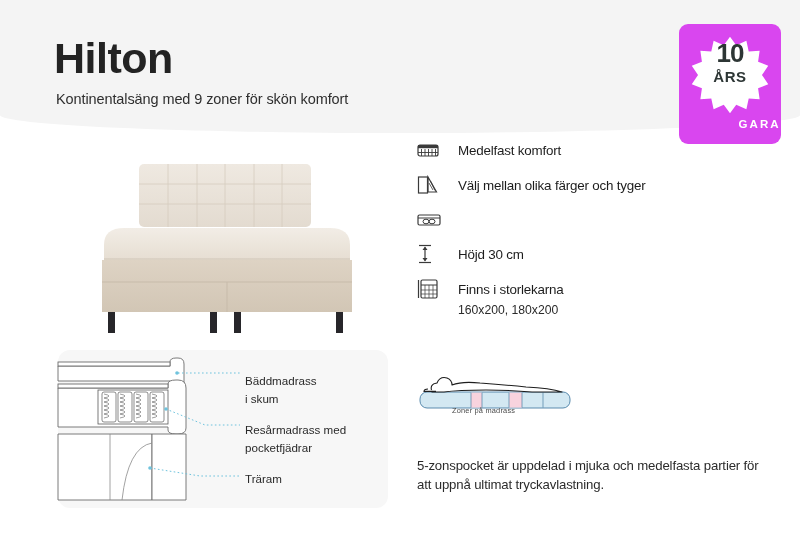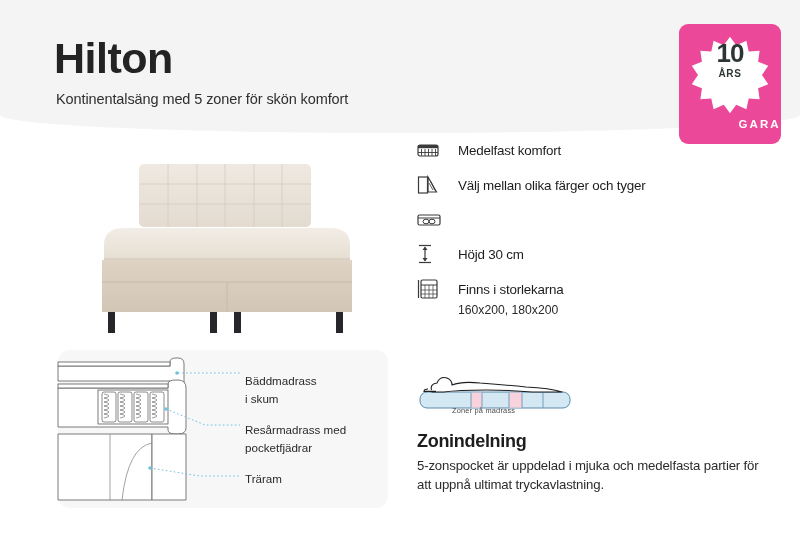--- a/index.html
+++ b/index.html
@@ -27,33 +27,33 @@
   }
   .subtitle{
     position:absolute;left:56px;top:90px;
     font-size:14.5px;line-height:18px;color:#2e2e2e;
     letter-spacing:-0.1px;
   }
 
   
   .badge{
     position:absolute;left:679px;top:24px;width:102px;height:120px;
-    background:#ec4899;border-radius:9px;
+    background:#d946ef;border-radius:9px;
   }
   .badge .burst{
     position:absolute;left:50%;top:12px;transform:translateX(-50%);
     width:78px;height:78px;
   }
   .badge .burst-num{
     position:absolute;left:0;top:14px;width:100%;text-align:center;
     font-size:26px;font-weight:bold;color:#2d3635;letter-spacing:-1px;
   }
   .badge .burst-yr{
     position:absolute;left:0;top:44px;width:100%;text-align:center;
-    font-size:10px;font-weight:bold;color:#2d3635;letter-spacing:0.6px;
+    font-size:15px;font-weight:bold;color:#2d3635;letter-spacing:0.6px;
   }
   .badge .garanti{
     position:absolute;left:0;bottom:14px;width:100%;text-align:center;
     font-size:11.5px;font-weight:bold;color:#ffffff;letter-spacing:2.1px;padding-left:42px;
   }
 
   
   .bed-photo{position:absolute;left:62px;top:142px;width:330px;height:195px;}
 
   
@@ -97,21 +97,21 @@
     font-size:13.2px;line-height:19px;color:#2b2b2b;letter-spacing:-0.15px;
   }
 </style>
 </head>
 <body>
 
 <div class="page">
 
   <div class="header-bg"></div>
   <div class="title">Hilton</div>
-  <div class="subtitle">Kontinentalsäng med 5 zoner för skön komfort</div>
+  <div class="subtitle">Kontinentalsäng med 9 zoner för skön komfort</div>
 
   <div class="badge">
     <svg class="burst" viewBox="0 0 100 100">
       <polygon fill="#ffffff" points="50,1 58,12 71,6 74,20 88,19 86,33 99,38 91,50 99,62 86,67 88,81 74,80 71,94 58,88 50,99 42,88 29,94 26,80 12,81 14,67 1,62 9,50 1,38 14,33 12,19 26,20 29,6 42,12"></polygon>
     </svg>
     <div class="burst-num">10</div>
     <div class="burst-yr">ÅRS</div>
     <div class="garanti">GARANTI</div>
   </div>
 
@@ -304,16 +304,15 @@
       <line x1="95" y1="28.6" x2="95" y2="43.6"></line>
         <line x1="108" y1="28.6" x2="108" y2="43.6"></line>
       <line x1="129" y1="28.6" x2="129" y2="43.6"></line>
     </g>
 
     <path d="M18 28 Q15 20 23 19 Q26 12 33 14 Q38 16 38 21 Q48 17 66 19 Q92 21 112 23 Q136 24 148 28 L118 28 Q96 26 72 26 Q44 26 30 28 Z" fill="#ffffff" stroke="#1d1d1d" stroke-width="1.1" stroke-linejoin="round"></path>
     <path d="M14 25 Q10 25 10 27.4 L22 27.4" fill="#ffffff" stroke="#1d1d1d" stroke-width="1.1"></path>
   </svg>
   <div class="zone-cap">Zoner på madrass</div>
 
-  <div class="zone-head">Zonindelning</div>
   <div class="zone-body">5-zonspocket är uppdelad i mjuka och medelfasta partier för att uppnå ultimat tryckavlastning.</div>
 
 </div>
 
 </body></html>

